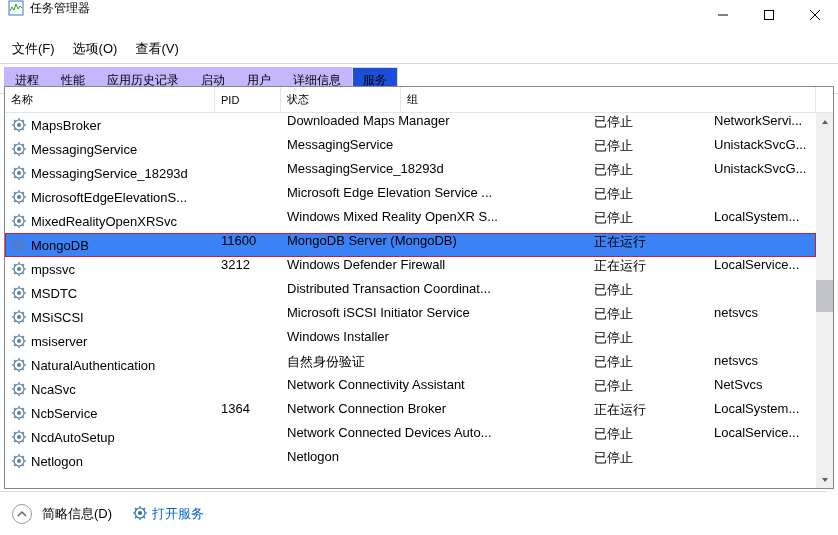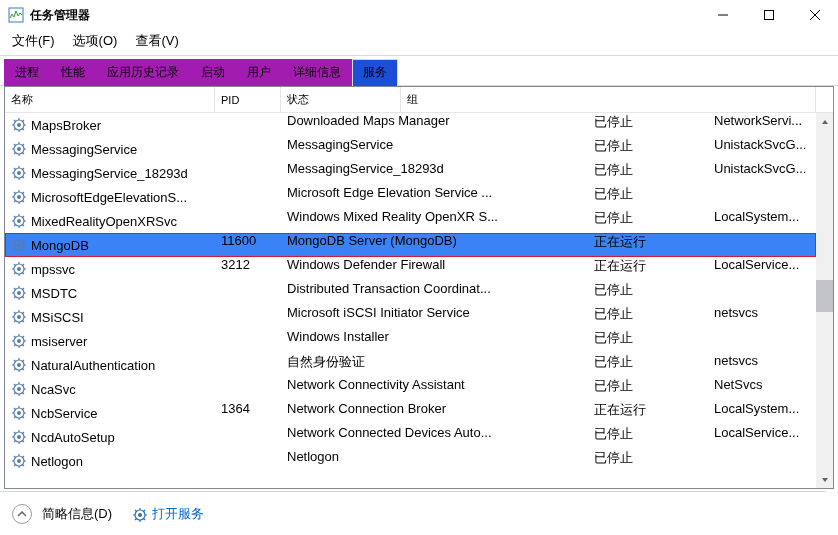--- a/index.html
+++ b/index.html
@@ -1,34 +1,34 @@
 <!DOCTYPE html>
 <html><head>
 <meta charset="utf-8">
 <style>
   * { margin: 0; padding: 0; box-sizing: border-box; font-family: "Microsoft YaHei", "Segoe UI", Arial, sans-serif; }
   body { background: #fff; width: 838px; height: 535px; overflow: hidden; font-size: 13px; color: #000; position: relative; }
 
   
-  .titlebar { height: 30px; display: flex; align-items: center; padding: 0 0 0 8px; background: #fff; font-weight: bold; }
+  .titlebar { height: 30px; display: flex; padding: 0 0 0 8px; background: #fff; }
   .titlebar .app-icon { width: 16px; height: 16px; margin-right: 6px; }
   .titlebar .title { flex: 1; font-size: 12px; }
   .winbtns { display: flex; height: 30px; }
   .winbtn { width: 46px; display: flex; align-items: center; justify-content: center; color: #333; }
   .winbtn svg { width: 10px; height: 10px; }
 
   
-  .menubar { height: 22px; display: flex; align-items: center; padding: 0 8px; gap: 10px; font-size: 13px; }
+  .menubar { height: 22px; display: flex; align-items: center; padding: 0 8px; gap: 10px; font-size: 13px; margin-top: 8px; }
   .menubar span { padding: 2px 4px; }
 
   .sep { height: 1px; background: #d9d9d9; margin-top: 3px; }
 
   
   .tabs { display: flex; align-items: flex-end; height: 28px; padding-left: 4px; border-bottom: 1px solid #d9d9d9; margin-top: 2px; }
-  .tab { padding: 4px 10px 5px; font-size: 12px; border: 1px solid transparent; border-bottom: none; position: relative; top: 1px; background: #a21caf; }
+  .tab { padding: 4px 10px 5px; font-size: 12px; border: 1px solid transparent; border-bottom: none; position: relative; top: 1px; background: #c4b5fd; }
   .tab.active { border-color: #d9d9d9; background: #1d4ed8; }
   .tab.inactive { color: #000; }
 
   
   .table-wrap { position: absolute; top: 86px; left: 4px; right: 4px; bottom: 46px; border: 1px solid #828790; }
   .thead { display: flex; height: 26px; border-bottom: 1px solid #e5e5e5; background: #fff; font-size: 11px; }
   .th { display: flex; align-items: center; padding: 0 6px; border-right: 1px solid #e5e5e5; overflow: hidden; white-space: nowrap; }
   .th-name { width: 210px; }
   .th-pid  { width: 66px; }
   .th-desc { width: 275px; }
@@ -52,21 +52,21 @@
   .vscroll { position: absolute; top: 26px; right: 0; bottom: 0; width: 17px; background: #f0f0f0; display: flex; flex-direction: column; }
   .sbtn { height: 17px; display: flex; align-items: center; justify-content: center; background: #f0f0f0; }
   .sbtn svg { width: 8px; height: 8px; fill: #606060; }
   .strack { flex: 1; position: relative; }
   .sthumb { position: absolute; left: 0; right: 0; top: 150px; height: 32px; background: #c2c3c9; }
 
   
   .bottombar { position: absolute; left: 0; right: 12px; bottom: 0; height: 44px; border-top: 1px solid #d9d9d9; display: flex; align-items: center; padding: 0 12px; gap: 10px; font-size: 13px; }
   .circle-up { width: 20px; height: 20px; border: 1px solid #9a9a9a; border-radius: 50%; display: flex; align-items: center; justify-content: center; }
   .circle-up svg { width: 10px; height: 10px; fill: none; stroke: #666; stroke-width: 1.5; }
-  .link { color: #0066cc; display: flex; align-items: flex-end; gap: 4px; margin-left: 10px; }
+  .link { color: #0066cc; display: flex; align-items: flex-start; gap: 4px; margin-left: 10px; }
   .link .svc-icon { width: 16px; height: 16px; }
 </style>
 </head>
 <body>
 
 <div class="titlebar">
   <svg class="app-icon" viewBox="0 0 16 16">
     <rect x="1" y="1" width="14" height="14" fill="none" stroke="#3a7ab8" stroke-width="1"></rect>
     <polyline points="2,11 4,7 6,10 8,4 10,9 12,6 14,8" fill="none" stroke="#29a329" stroke-width="1"></polyline>
   </svg>

